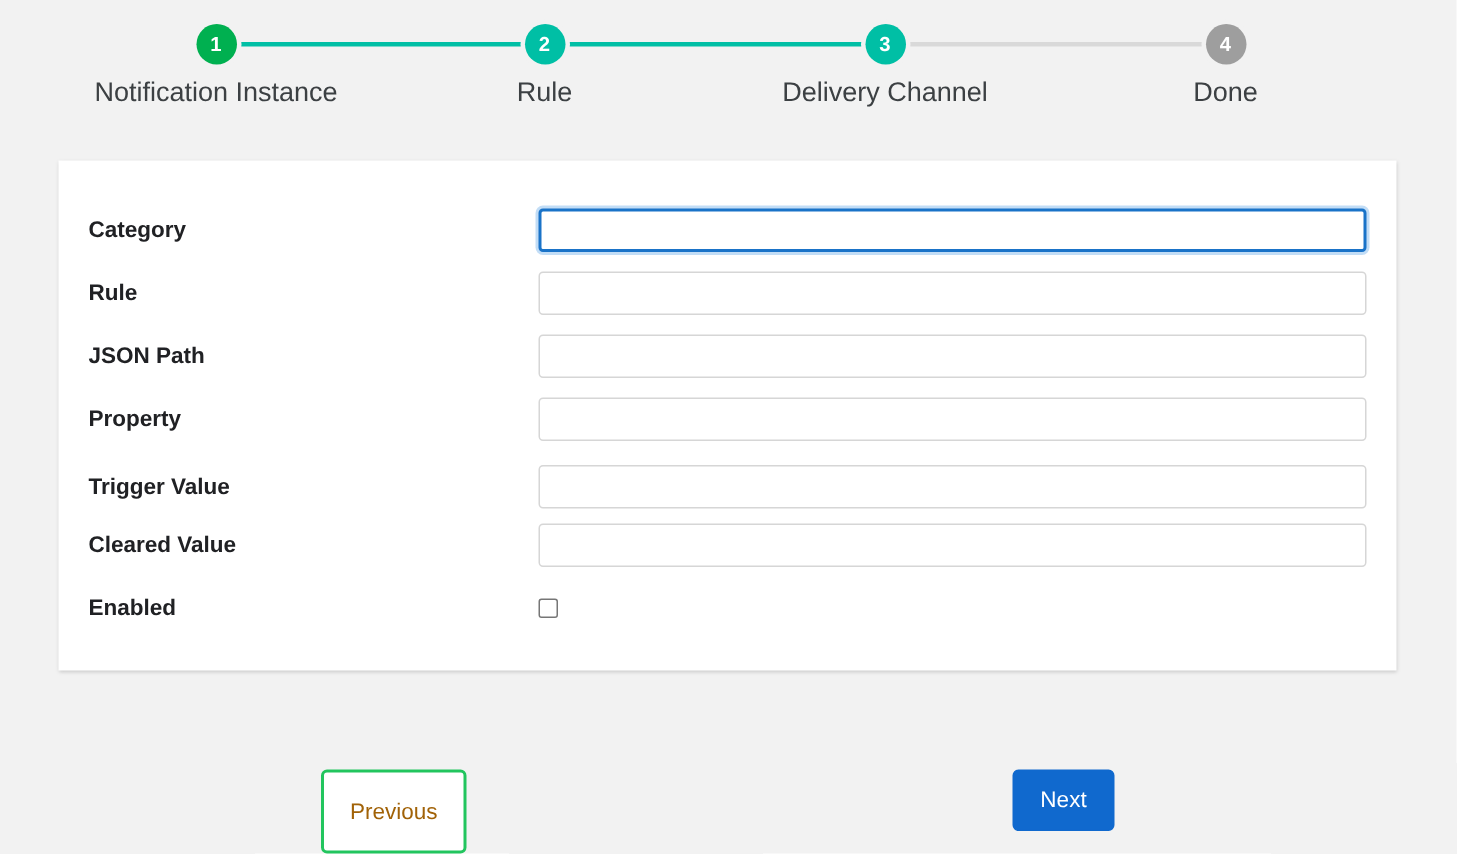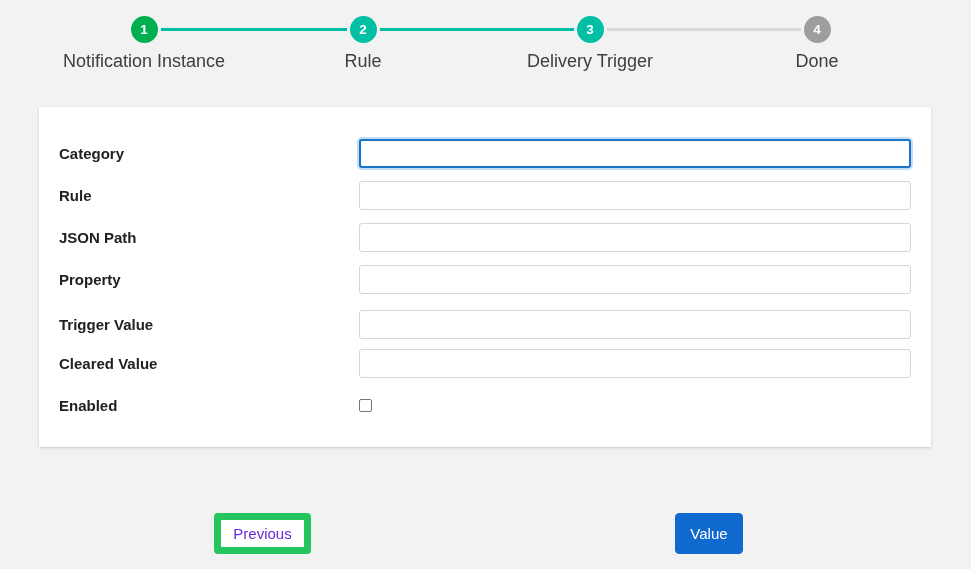--- a/index.html
+++ b/index.html
@@ -137,44 +137,44 @@
     font-family: "Liberation Sans", sans-serif;
     font-size: 15px;
     border-radius: 4px;
     cursor: pointer;
     box-sizing: border-box;
     text-align: center;
   }
   #previous-button {
     left: 214px;
     width: 97px;
-    height: 41px;
-    background: #ffffff;
-    border: 7px solid #22c55e;
-    color: #6d28d9;
+    height: 56px;
+    background: #ffffff;
+    border: 2px solid #22c55e;
+    color: #a16207;
   }
   #next-button {
     left: 675px;
     width: 68px;
     height: 41px;
     background: #1069ce;
     border: 1px solid #1069ce;
     color: #ffffff;
   }
 </style>
 </head>
 <body>
 
 <div id="stepper">
     <div class="connector" style="background: rgb(0, 191, 165); left: 144px; width: 219px;"></div>
     <div class="connector" style="background: rgb(0, 191, 165); left: 363px; width: 227px;"></div>
     <div class="connector" style="background: rgb(217, 217, 217); left: 590px; width: 227px;"></div>
     <div class="step" style="left: 144px;"><span class="step-bullet" style="background: rgb(0, 176, 80);">1</span><span class="step-label">Notification Instance</span></div>
     <div class="step" style="left: 363px;"><span class="step-bullet" style="background: rgb(0, 191, 165);">2</span><span class="step-label">Rule</span></div>
-    <div class="step" style="left: 590px;"><span class="step-bullet" style="background: rgb(0, 191, 165);">3</span><span class="step-label">Delivery Trigger</span></div>
+    <div class="step" style="left: 590px;"><span class="step-bullet" style="background: rgb(0, 191, 165);">3</span><span class="step-label">Delivery Channel</span></div>
     <div class="step" style="left: 817px;"><span class="step-bullet" style="background: rgb(158, 158, 158);">4</span><span class="step-label">Done</span></div>
   </div>
 
 <div id="form-card">
     <div class="form-row" style="top: 32px;">
       <label class="form-label">Category</label>
       <input type="text" class="form-input focused" placeholder="" style="">
     </div>
     <div class="form-row" style="top: 74px;">
       <label class="form-label">Rule</label>
@@ -197,14 +197,14 @@
       <input type="text" class="form-input" placeholder="" style="">
     </div>
     <div class="form-row" style="top: 284px;">
       <label class="form-label">Enabled</label>
       <input type="checkbox" class="form-checkbox" style="">
     </div>
   </div>
 
 <div id="footer">
   <button class="btn" id="previous-button">Previous</button>
-  <button class="btn" id="next-button">Value</button>
+  <button class="btn" id="next-button">Next</button>
 </div>
 
 </body></html>

